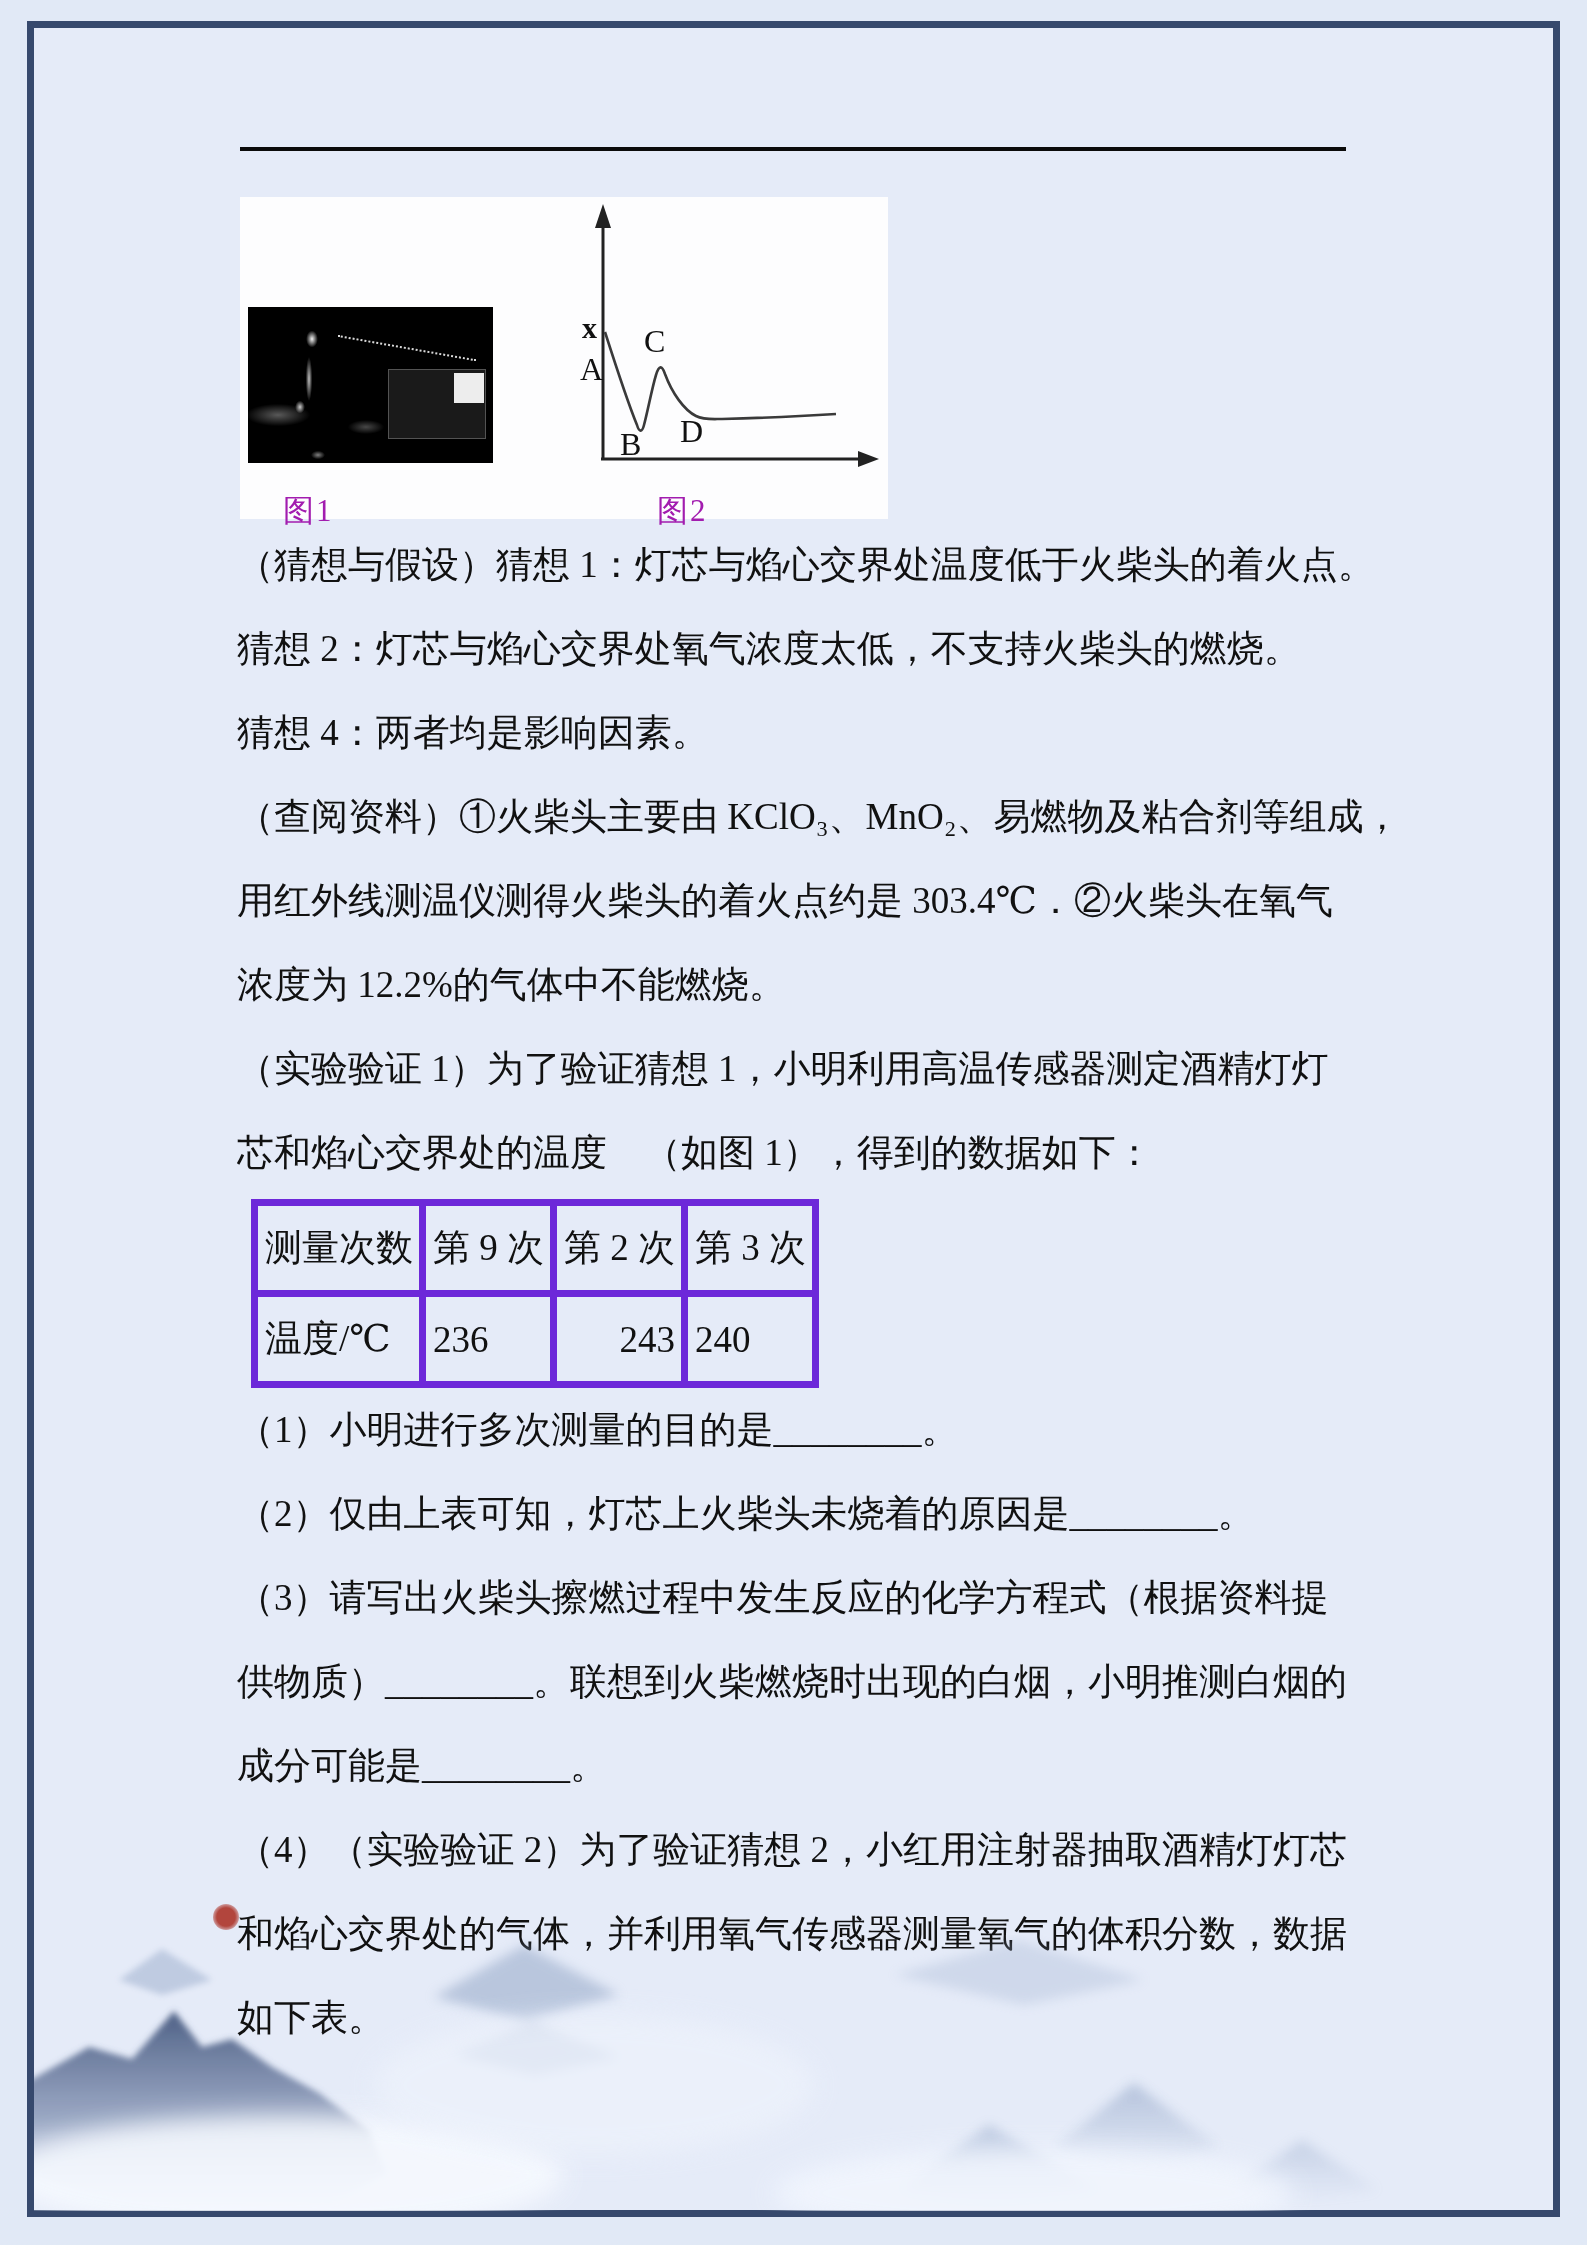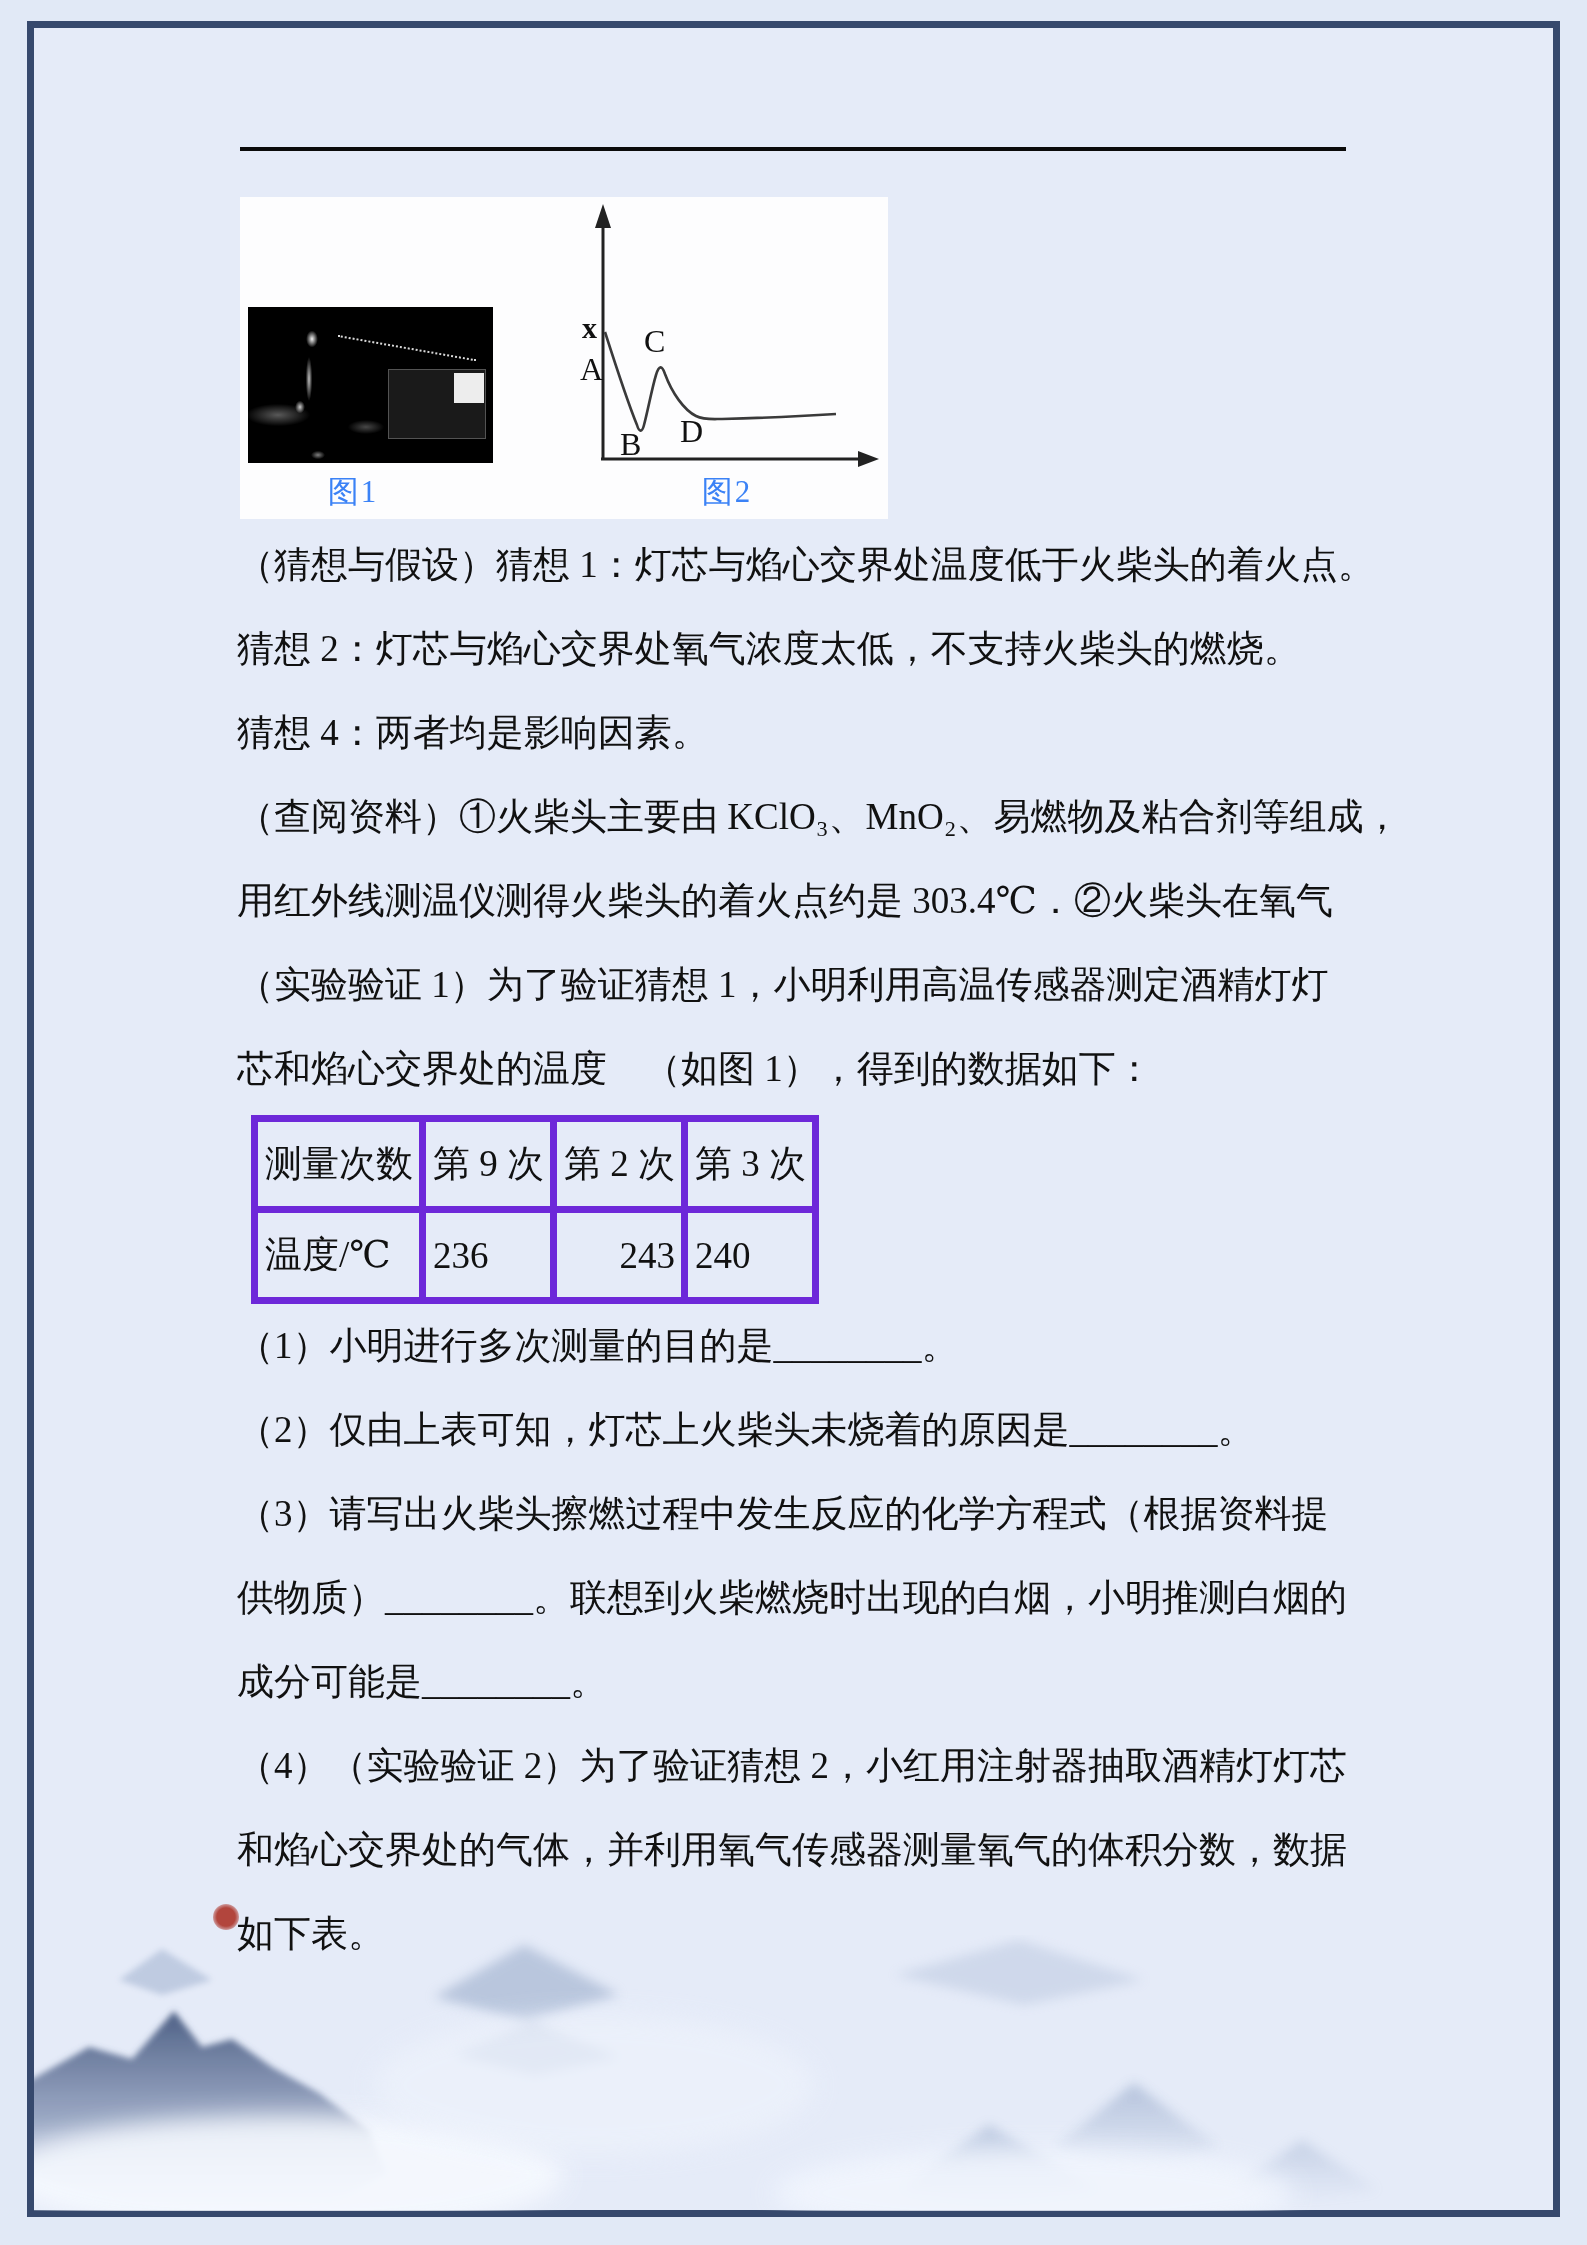--- a/index.html
+++ b/index.html
@@ -46,22 +46,22 @@
   .photo .panel{
     position:absolute;left:140px;top:62px;width:96px;height:68px;
     background:rgba(255,255,255,.10);
     border:1px solid rgba(255,255,255,.25);
   }
   .photo .panel-bright{
     position:absolute;left:206px;top:66px;width:30px;height:30px;
     background:rgba(255,255,255,.92);
   }
   .fig-caption{
-    position:absolute;top:274px;width:140px;
-    text-align:center;font-size:31px;color:#3b82f6;letter-spacing:2px;
+    position:absolute;top:293px;width:140px;
+    text-align:left;font-size:31px;color:#a21caf;letter-spacing:2px;
   }
   .cap1{left:43px;}
   .cap2{left:417px;}
   .graph{position:absolute;left:340px;top:5px;}
   .text-block{
     position:absolute;left:237px;top:523px;width:1116px;
     font-size:37px;line-height:84px;
   }
   .line{white-space:nowrap;height:84px;}
   table.data{
@@ -126,20 +126,21 @@
     </svg>
     <div class="fig-caption cap2">图2</div>
   </div>
 
   <div class="text-block">
     <div class="line">（猜想与假设）猜想 1：灯芯与焰心交界处温度低于火柴头的着火点。</div>
     <div class="line">猜想 2：灯芯与焰心交界处氧气浓度太低，不支持火柴头的燃烧。</div>
     <div class="line">猜想 4：两者均是影响因素。</div>
     <div class="line">（查阅资料）①火柴头主要由 KClO₃、MnO₂、易燃物及粘合剂等组成，</div>
     <div class="line">用红外线测温仪测得火柴头的着火点约是 303.4℃．②火柴头在氧气</div>
+    <div class="line">浓度为 12.2%的气体中不能燃烧。</div>
     <div class="line">（实验验证 1）为了验证猜想 1，小明利用高温传感器测定酒精灯灯</div>
     <div class="line">芯和焰心交界处的温度　（如图 1），得到的数据如下：</div>
 
     <table class="data">
       <tbody>
         <tr>
           <td class="c1">测量次数</td>
           <td class="c2">第 9 次</td>
           <td class="c3">第 2 次</td>
           <td class="c4">第 3 次</td>

